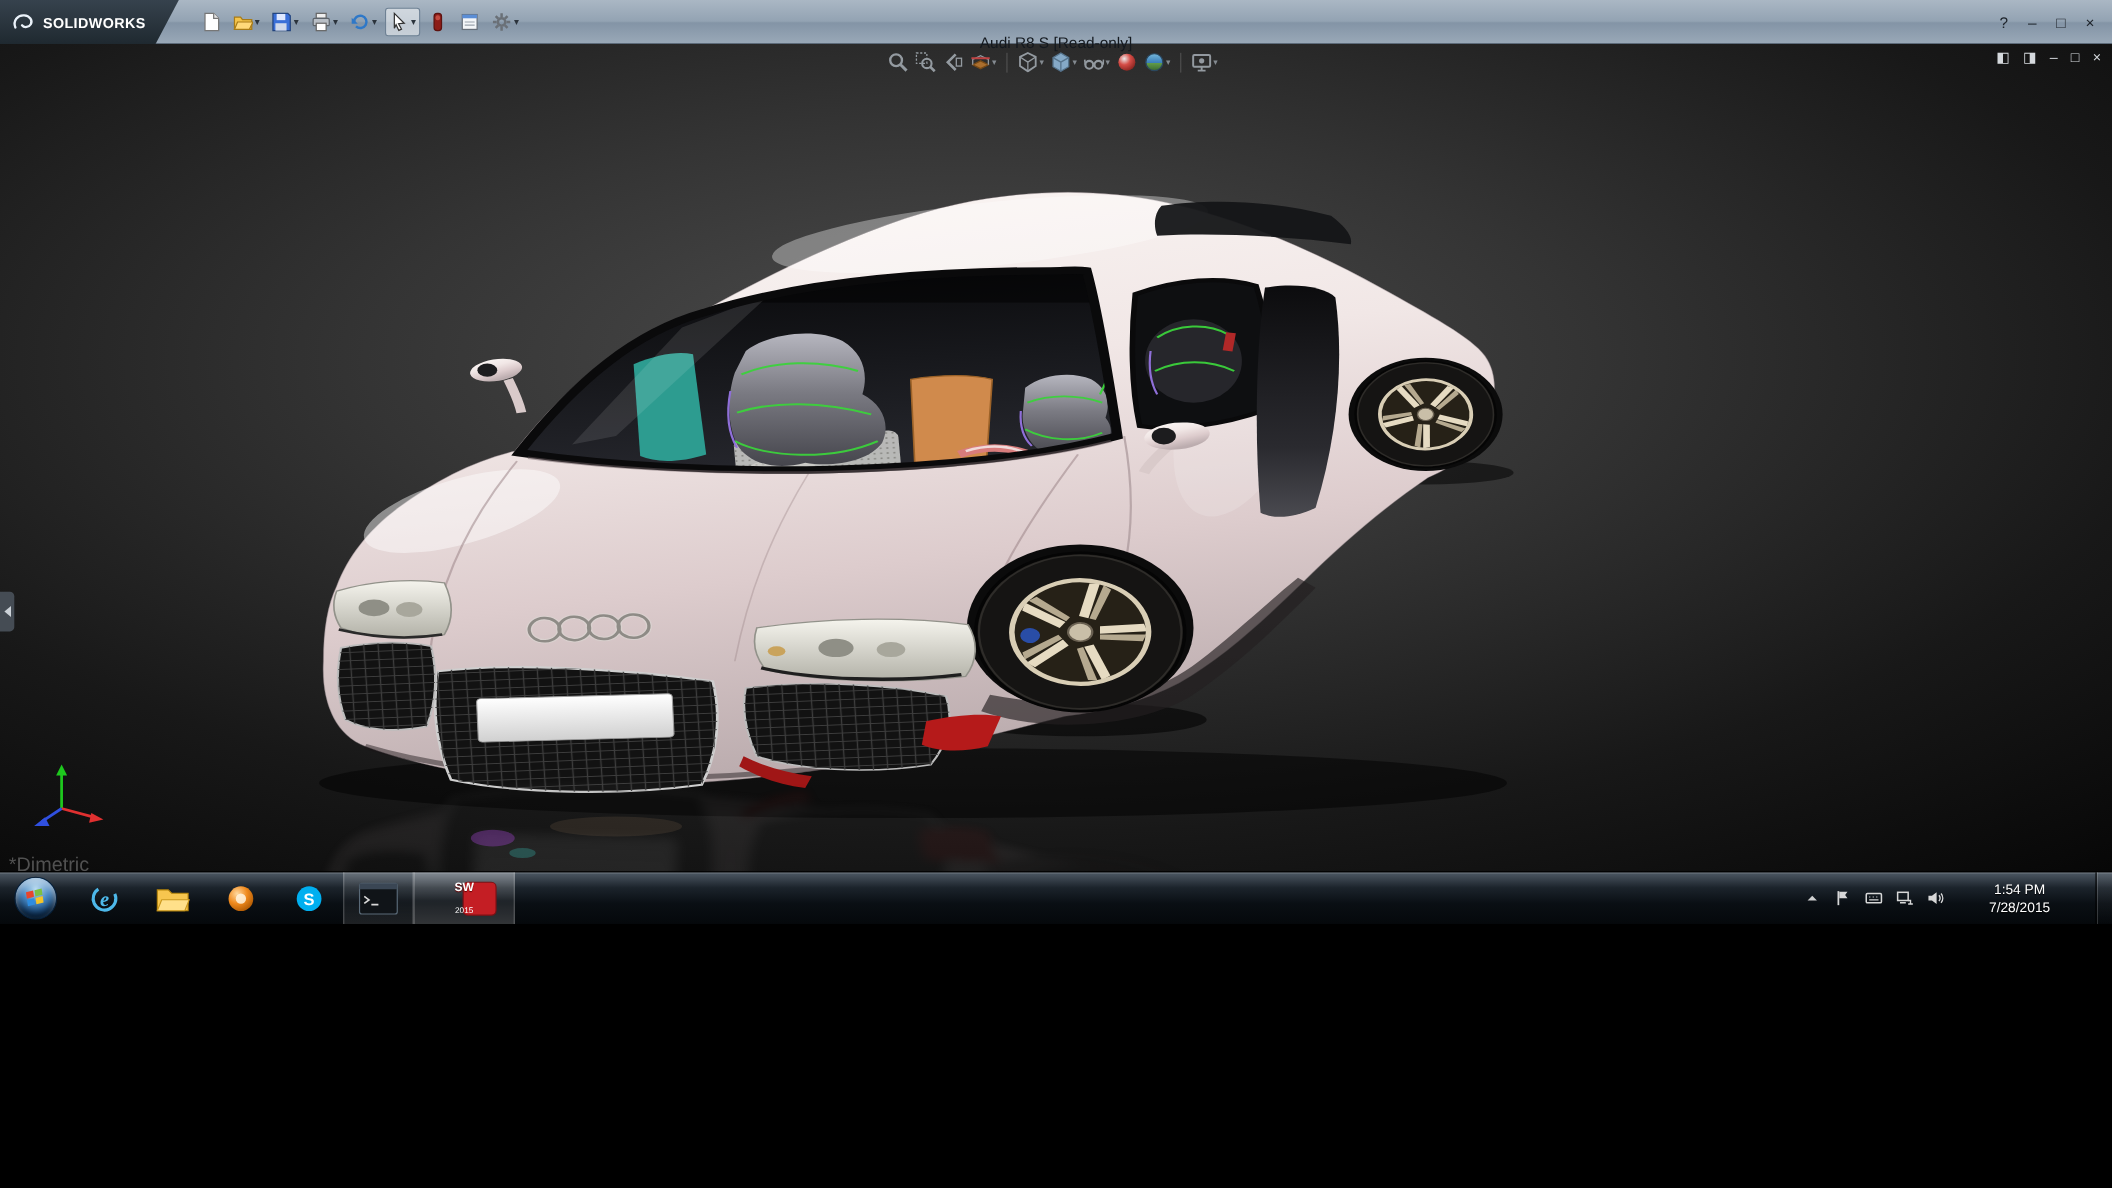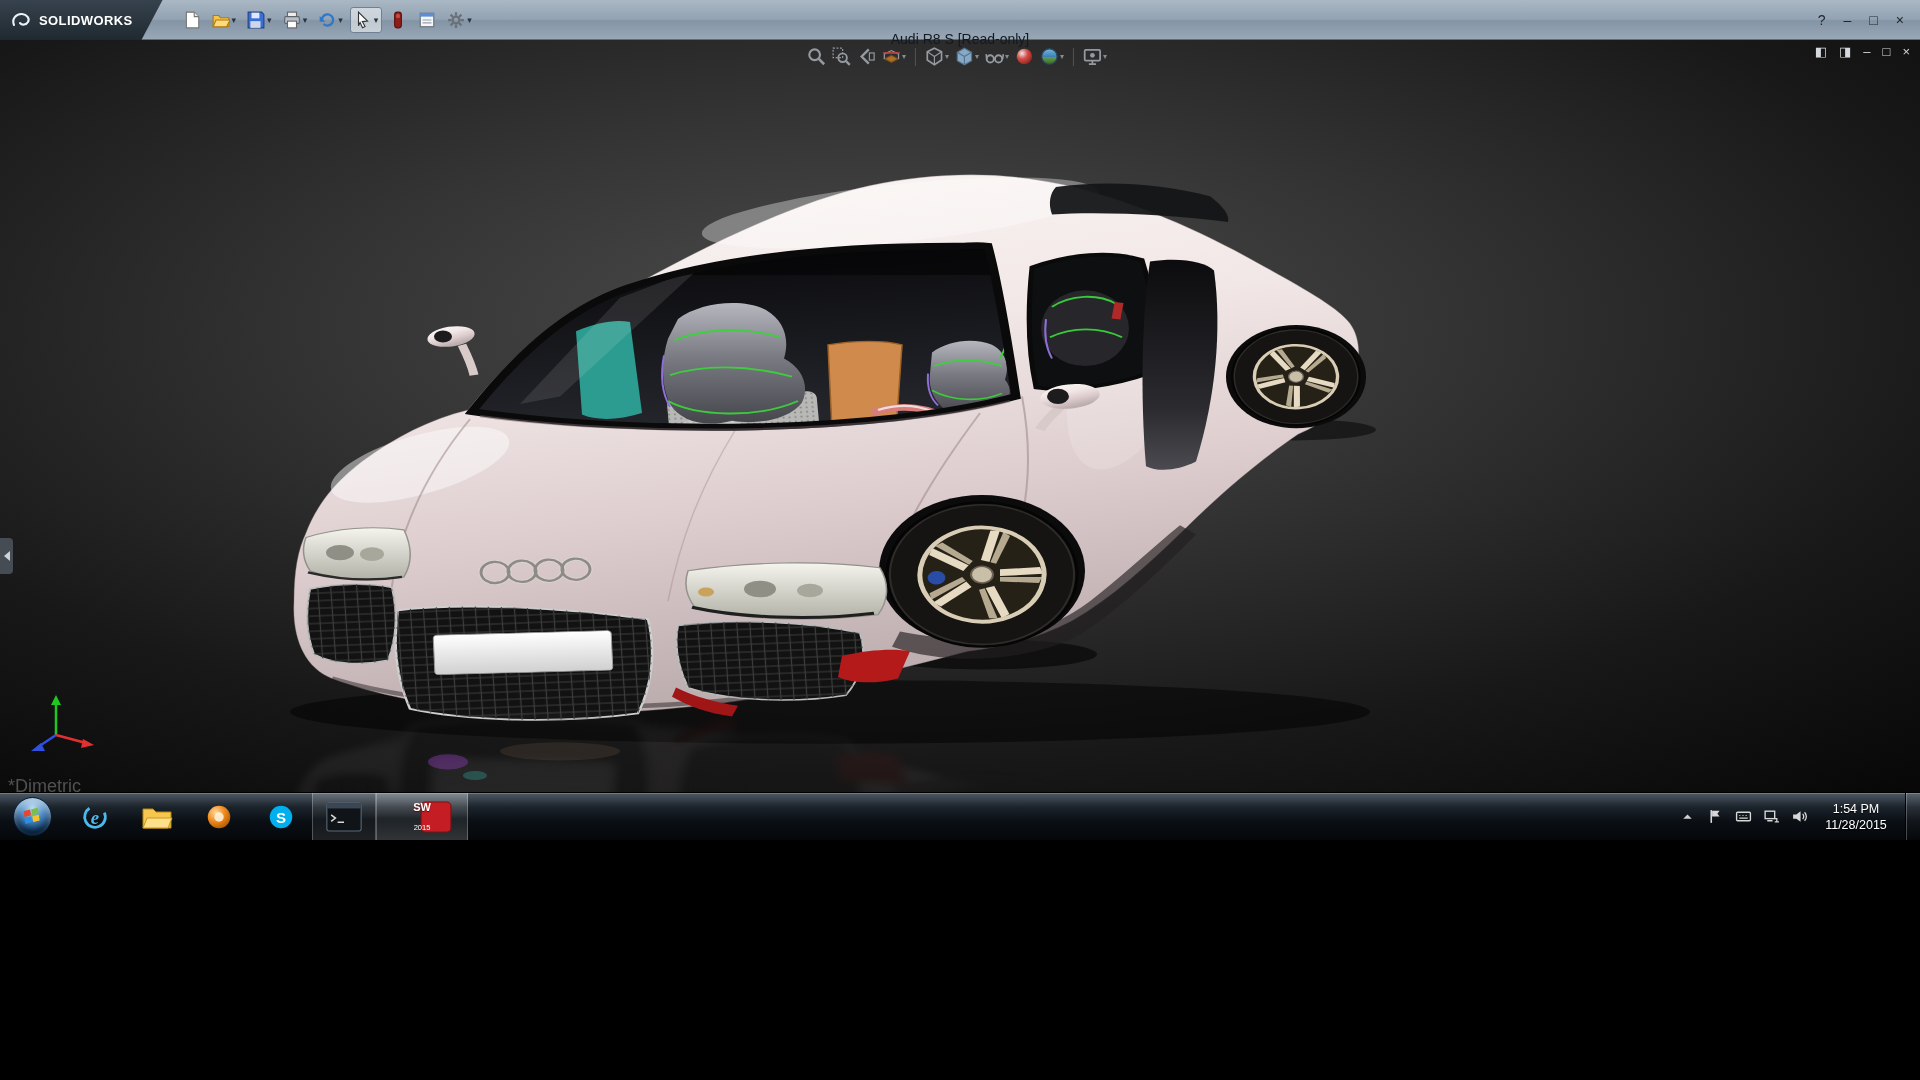--- a/index.html
+++ b/index.html
@@ -59,21 +59,21 @@
     border:1px solid #071f38;box-shadow:inset 0 5px 7px rgba(255,255,255,.55),inset 0 -5px 7px rgba(0,0,0,.55);
     display:flex;align-items:center;justify-content:center;}
   #apps{display:flex;align-items:center;height:47px;}
   .app{position:relative;width:62px;height:47px;display:flex;align-items:center;justify-content:center;}
   .app.open{background:linear-gradient(180deg,rgba(255,255,255,.16),rgba(255,255,255,.04) 55%,rgba(255,255,255,.1));
     border-left:1px solid rgba(255,255,255,.25);border-right:1px solid rgba(255,255,255,.25);}
   .app.active{background:linear-gradient(180deg,rgba(255,255,255,.3),rgba(255,255,255,.08) 55%,rgba(255,255,255,.18));padding-left:28px;}
   .app svg{display:block;}
   .sw-label{position:absolute;top:8px;left:0;right:0;text-align:center;font-size:11px;font-weight:bold;color:#fff;text-shadow:0 1px 1px #600;}
   .sw-badge{position:absolute;bottom:8px;left:0;right:0;text-align:center;font-size:7.5px;color:#fff;}
-  #tray{margin-left:auto;display:flex;align-items:center;height:47px;}
+  #tray{margin-left:auto;display:flex;align-items:center;height:47px;gap:20px;}
   .tbtn{width:28px;height:47px;display:flex;align-items:center;justify-content:center;opacity:.92;}
   .tbtn svg{width:17px;height:17px;display:block;}
   .clock{width:86px;text-align:center;color:#fff;font-size:12.5px;line-height:16px;text-shadow:0 1px 1px #000;}
   #show-desktop{width:14px;height:47px;margin-left:6px;border-left:1px solid #000;
     box-shadow:inset 1px 0 0 rgba(255,255,255,.25);background:linear-gradient(180deg,rgba(255,255,255,.08),rgba(255,255,255,0));}
 </style>
 </head>
 <body>
 
 <div id="screen">
@@ -644,18 +644,18 @@
             <span class="ic">
               <svg viewBox="0 0 16 16">
                 <path d="M2 6v4h3l4 3V3L5 6z" fill="#e8e8e8"></path>
                 <path d="M11 5.5a4 4 0 010 5M12.8 4a6.3 6.3 0 010 8" stroke="#e8e8e8" fill="none" stroke-width="1.2"></path>
               </svg>
             </span>
           </div>
         </div>
       <div class="clock">
         <div>1:54 PM</div>
-        <div>11/28/2015</div>
+        <div>7/28/2015</div>
       </div>
       <div id="show-desktop"></div>
     </div>
   </footer>
 </div>
 
 </body></html>

